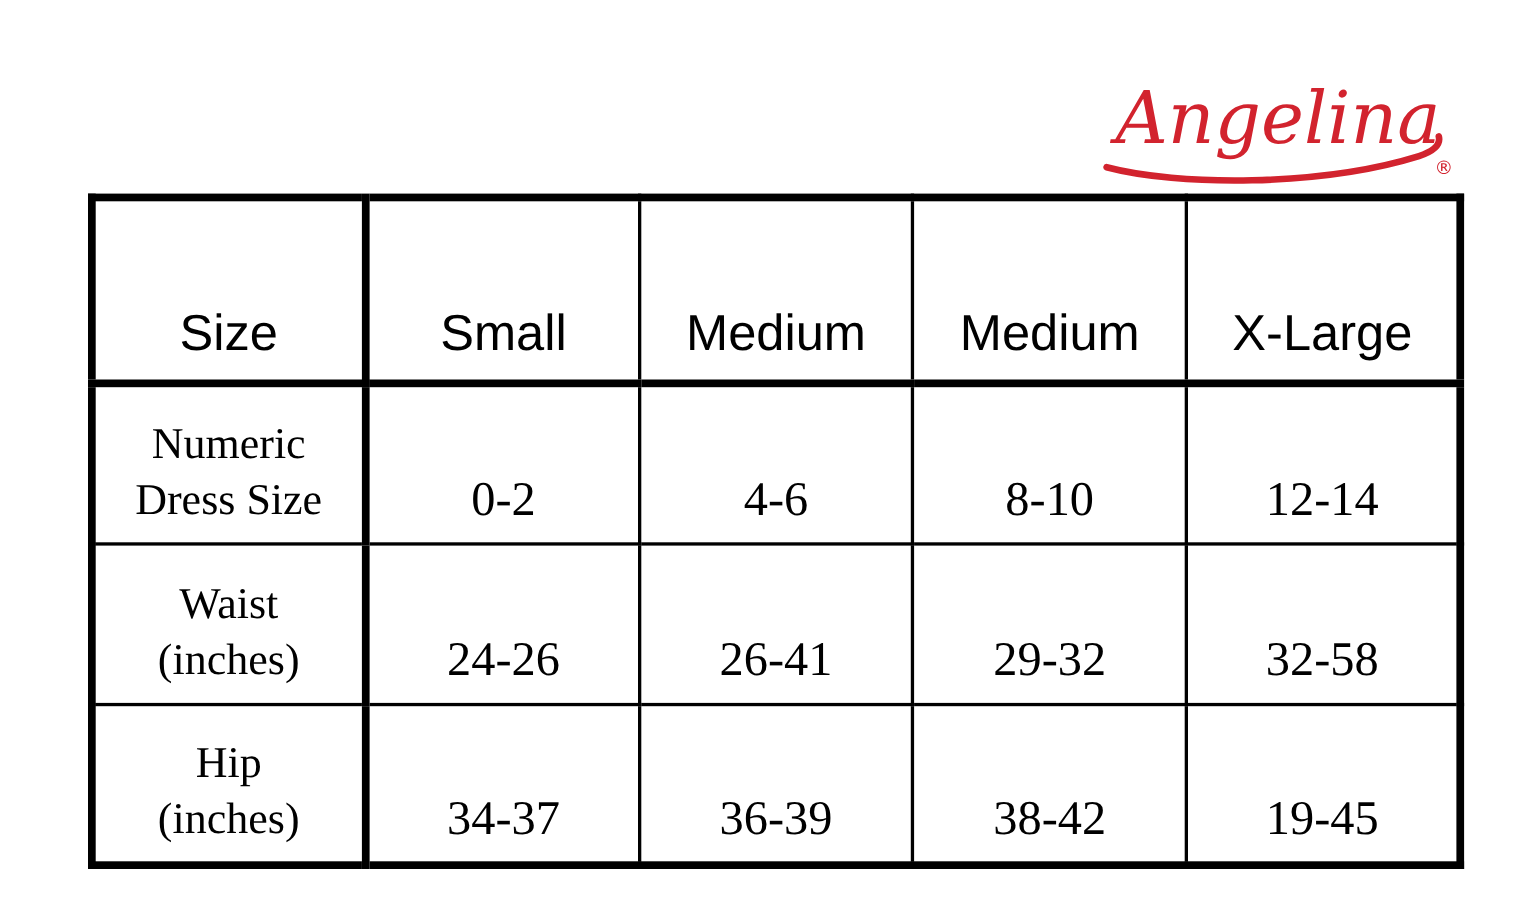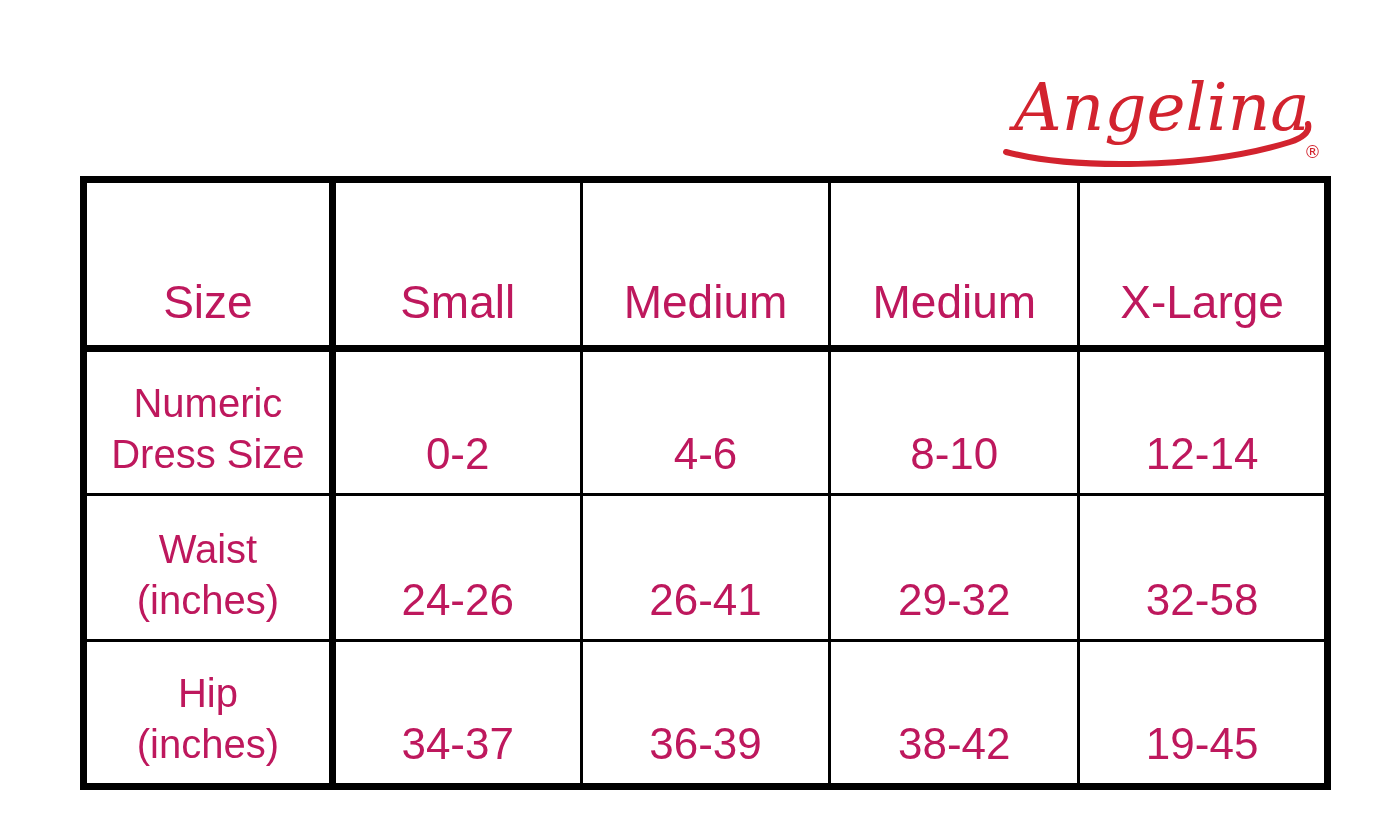--- a/index.html
+++ b/index.html
@@ -29,32 +29,32 @@
     width: 1251px;
     border-collapse: collapse;
     table-layout: fixed;
     background: #ffffff;
   }
   .size-table th,
   .size-table td {
     border: 3px solid #000000;
     text-align: center;
     vertical-align: bottom;
-    color: #be185d;
+    color: #000000;
     font-weight: 400;
     background: #ffffff;
   }
   .size-table { border: 7px solid #000000; }
   .size-table thead th {
     border-bottom: 7px solid #000000;
     height: 146px;
     font-size: 46px;
     padding: 0 4px 16px 4px;
   }
-  .size-table tbody tr { height: 146px; }
+  .size-table tbody tr { height: 146px; font-family: Liberation Serif, serif; }
   .size-table .row-label {
     border-right: 7px solid #000000;
     font-size: 40px;
     line-height: 1.26;
     padding: 0 6px 14px 6px;
   }
   .size-table thead th.row-label-head {
     border-right: 7px solid #000000;
   }
   .size-table td.value-cell {

